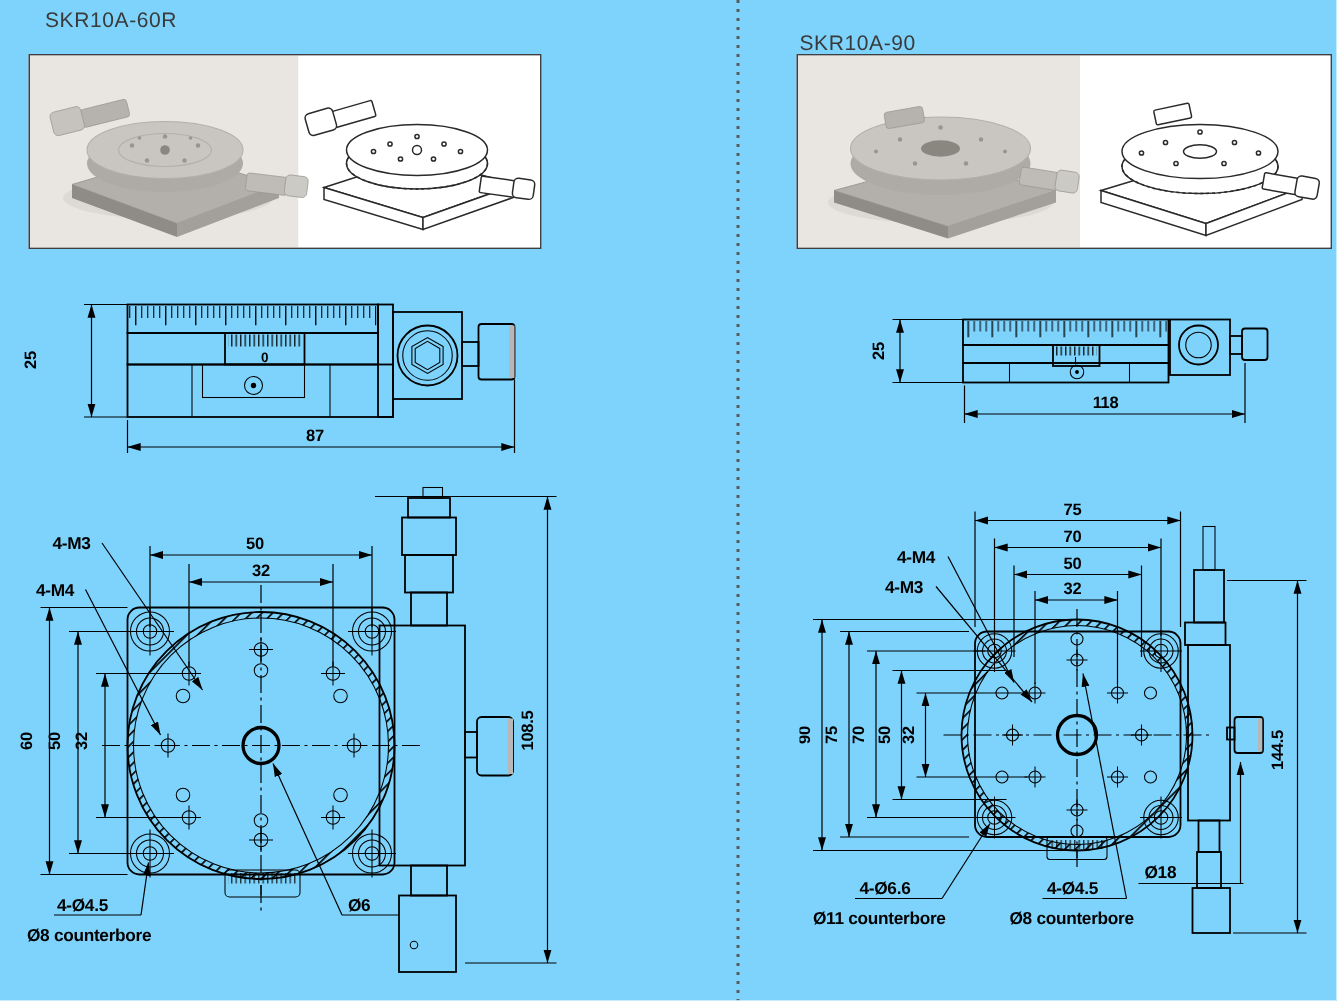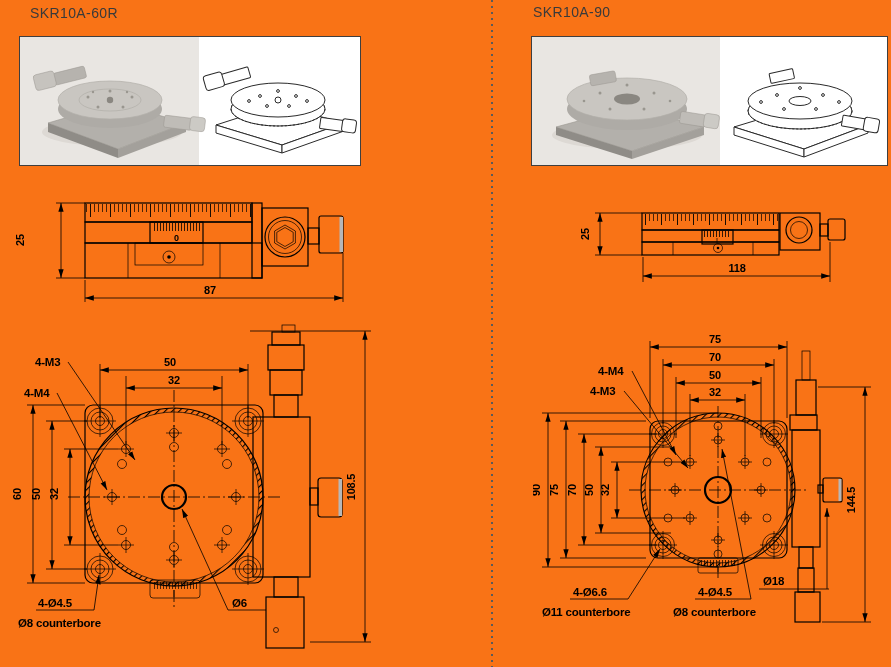--- a/index.html
+++ b/index.html
@@ -1,16 +1,16 @@
 <!DOCTYPE html>
 <html><head>
 <meta charset="utf-8">
 <style>
   html,body{margin:0;padding:0;background:#fff;}
-  #page{position:relative;width:891px;height:667px;background:#f97316;overflow:hidden;
+  #page{position:relative;width:891px;height:667px;background:#7dd3fc;overflow:hidden;
         font-family:"Liberation Sans",sans-serif;}
   .title{position:absolute;font-size:14px;color:#3a3a3a;letter-spacing:.4px;}
   .pbox{position:absolute;border:1px solid #3f3f3f;background:#fff;}
   .pbox svg{display:block;}
   .divider{position:absolute;left:491px;top:0;width:2px;height:667px;
            background:repeating-linear-gradient(180deg,#5a5a5a 0 2px,transparent 2px 6px);}
   svg.draw{position:absolute;}
   .ln{fill:none;stroke:#000;stroke-width:1.2;}
   .tn{fill:none;stroke:#000;stroke-width:0.7;}
   .dm{fill:none;stroke:#000;stroke-width:0.8;}
@@ -265,21 +265,21 @@
       <text class="lbl-t" x="28" y="289">4-Ø4.5</text>
       <line class="dm" x1="26" y1="292" x2="84" y2="292"></line>
       <line class="dm" x1="84" y1="292" x2="89" y2="257" marker-end="url(#ar3)"></line>
       <text class="lbl-t" x="8" y="309">Ø8 counterbore</text>
       <text class="lbl-t" x="222" y="289">Ø6</text>
       <line class="dm" x1="218" y1="292" x2="256" y2="292"></line>
       <line class="dm" x1="218" y1="292" x2="172" y2="191" marker-end="url(#ar3)"></line>
     </g>
   </svg>
 
-  <div class="title" style="left:533px;top:4px">SKR10A-90</div>
+  <div class="title" style="left:533px;top:20px">SKR10A-90</div>
 
   <div class="pbox" style="left:531px;top:36px;width:355px;height:128px">
     <svg width="355" height="128" viewBox="0 0 355 128">
       <rect x="0" y="0" width="188" height="128" fill="#e9e6e2"></rect>
       <rect x="188" y="0" width="167" height="128" fill="#ffffff"></rect>
       <g>
         <ellipse cx="95" cy="98" rx="75" ry="14" fill="#ddd9d4"></ellipse>
         <path d="M24,90 L98,70 L172,90 L100,114 Z" fill="#b3b0ab" stroke="#98958f" stroke-width="0.6"></path>
         <path d="M24,90 L100,114 L100,122 L24,98 Z" fill="#8f8c87"></path>
         <path d="M172,90 L100,114 L100,122 L172,98 Z" fill="#a3a09b"></path>

